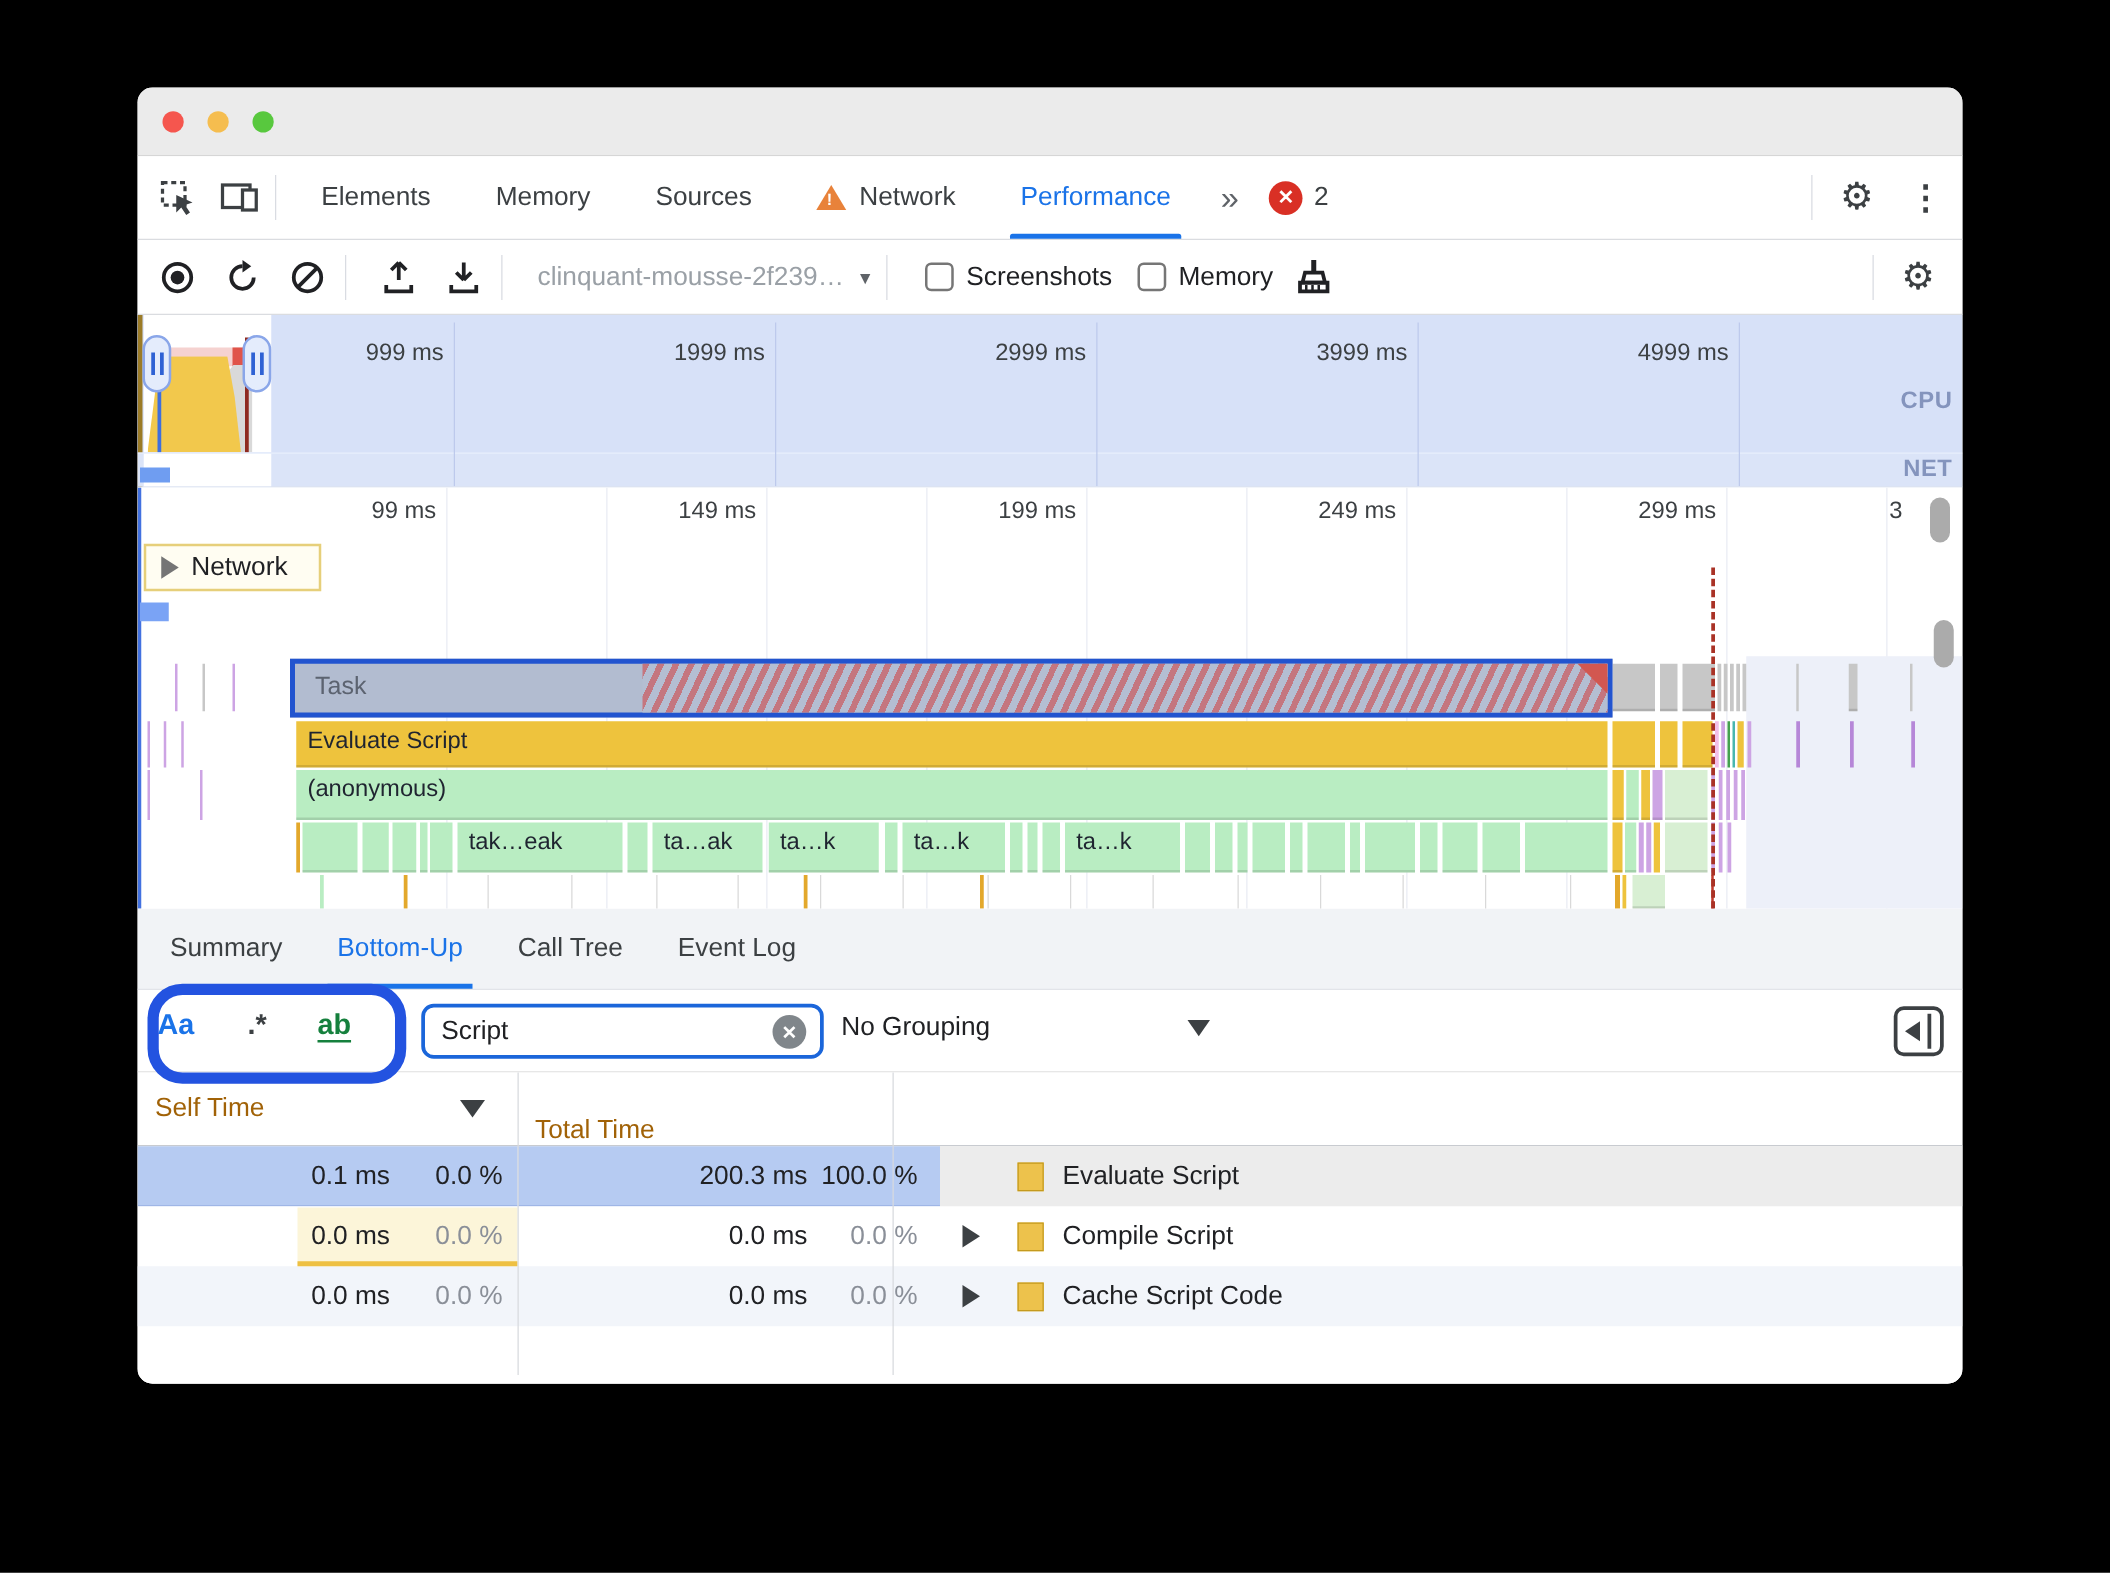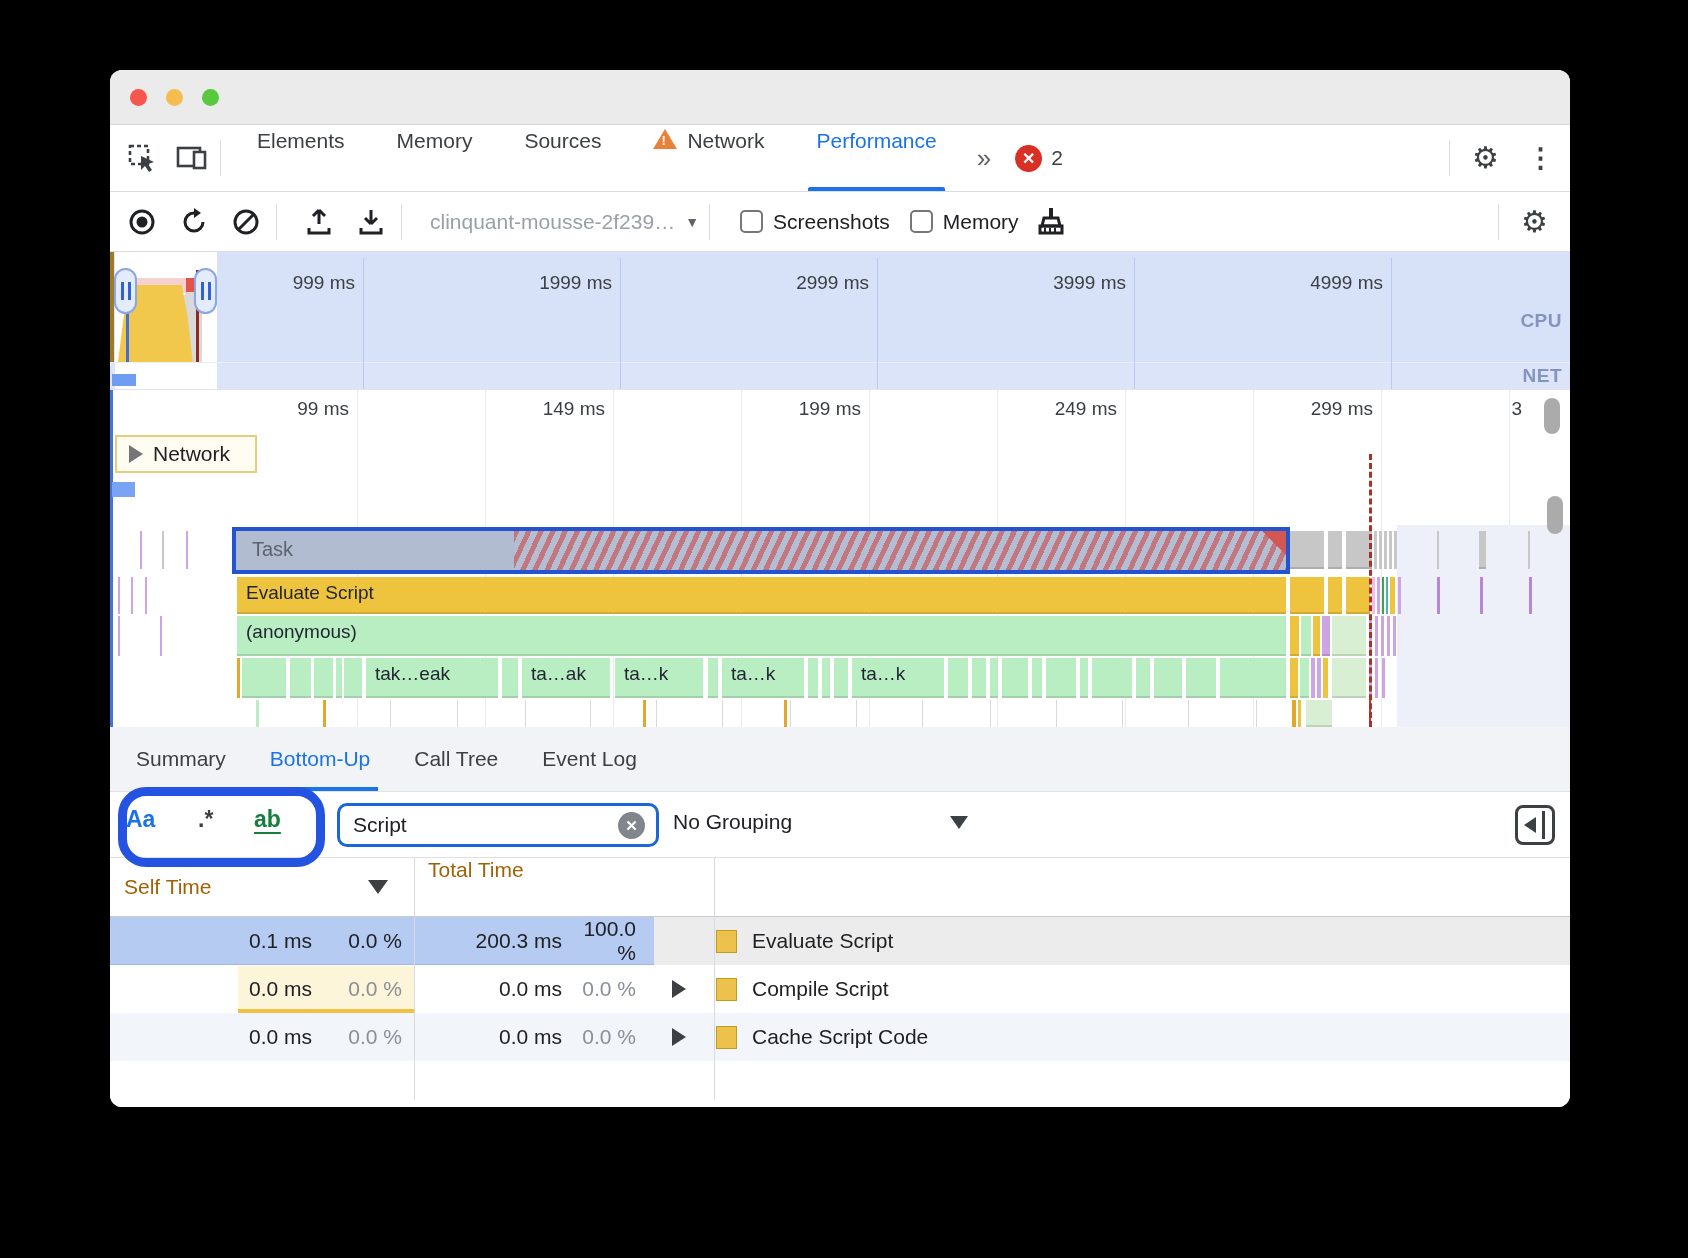--- a/index.html
+++ b/index.html
@@ -15,21 +15,21 @@
   
   .titlebar { position:relative; height:55px; background:#ebebeb; border-bottom:1px solid #d6d6d6; }
   .tl { position:absolute; top:19px; width:17px; height:17px; border-radius:50%; }
   .tl.red{ left:20px; background:#f5564e; } .tl.yel{ left:56px; background:#f5bd4f; } .tl.grn{ left:92px; background:#58c83e; }
   .title { position:absolute; left:0; right:0; top:14px; text-align:center; font-size:21px; font-weight:bold; color:#383838; }
 
   
   .tabbar { position:relative; height:67px; background:#fff; border-bottom:1px solid #dadce0; display:flex; align-items:center; }
   .tb-ico { width:36px; height:36px; display:flex; align-items:center; justify-content:center; margin-left:14px; flex:none; }
   .vsep { width:1px; height:36px; background:#d9dce2; margin:0 10px; flex:none; }
-  .dtab { font-size:21px; color:#3c4043; padding:4px 26px; height:100%; display:flex; align-items:flex-start; gap:10px; position:relative; flex:none; }
+  .dtab { font-size:21px; color:#3c4043; padding:16px 26px; height:100%; display:flex; align-items:center; gap:10px; position:relative; flex:none; }
   .dtab.active { color:#1a73e8; }
   .dtab.active::after { content:""; position:absolute; left:18px; right:18px; bottom:0; height:4px; background:#1a73e8; border-radius:2px 2px 0 0; }
   .warn-tri { width:0; height:0; border-left:12px solid transparent; border-right:12px solid transparent; border-bottom:20px solid #e8823a; position:relative; }
   .warn-tri span { position:absolute; left:-4px; top:4px; color:#fff; font-size:13px; font-weight:bold; }
   .chev { font-size:26px; color:#5f6368; padding:0 14px; flex:none; }
   .errbadge { display:flex; align-items:center; gap:9px; padding:0 10px; flex:none; }
   .errcirc { width:27px; height:27px; border-radius:50%; background:#d93025; color:#fff; font-size:16px; font-weight:bold; display:flex; align-items:center; justify-content:center; }
   .errnum { font-size:21px; color:#3c4043; }
   .gear { font-size:30px; color:#3c4043; flex:none; padding:0 12px; line-height:1; }
   .dots { font-size:27px; color:#3c4043; font-weight:bold; flex:none; padding:0 16px; }
@@ -107,26 +107,26 @@
   .sb-toggle .bar { position:absolute; right:7px; top:3px; bottom:3px; width:3.5px; background:#3c4043; }
   .sb-toggle .tri { position:absolute; left:6px; top:9px; width:0; height:0; border-top:8px solid transparent; border-bottom:8px solid transparent; border-right:12px solid #3c4043; }
 
   .annring { position:absolute; left:8px; top:717px; width:207px; height:80px; border:9px solid #2353e0; border-radius:28px; z-index:60; pointer-events:none; }
 
   
   .gridtable { position:relative; height:249px; background:#fff; }
   .colsep { position:absolute; top:0; height:242px; width:1px; background:#d7dade; z-index:5; }
   .ghead { position:relative; height:59px; border-bottom:1.5px solid #c8cbd0; display:flex; font-size:21px; color:#a16207; }
   .ghead .c1 { width:304px; display:flex; align-items:center; padding-left:14px; }
-  .ghead .c2 { width:300px; display:flex; align-items:flex-start; padding-left:14px; }
+  .ghead .c2 { width:300px; display:flex; align-items:flex-end; padding-left:14px; }
   .ghead .c3 { flex:1; display:flex; align-items:center; padding-left:16px; }
   .sorttri { margin-left:auto; margin-right:26px; width:0; height:0; border-left:10px solid transparent; border-right:10px solid transparent; border-top:14px solid #3c4043; }
   .grow { position:relative; height:48px; display:flex; font-size:21px; }
   .grow .c1 { width:304px; display:flex; align-items:center; justify-content:flex-end; position:relative; }
-  .grow .c2 { width:240px; display:flex; align-items:center; justify-content:flex-end; position:relative; }
+  .grow .c2 { width:338px; display:flex; align-items:center; justify-content:flex-end; position:relative; }
   .grow .c3 { flex:1; display:flex; align-items:center; padding-left:18px; position:relative; }
   .num { text-align:right; color:#202124; position:relative; z-index:2; }
   .num.ms1 { width:190px; } .num.pct1 { width:102px; padding-right:12px; }
   .num.ms2 { width:176px; } .num.pct2 { width:106px; padding-right:18px; }
   .num.dim { color:#8a8f98; }
   .grow.sel .c1, .grow.sel .c2 { background:#b6cbf2; box-shadow:inset 0 -1px 0 #9fb6e6; }
   .grow.sel .c3 { background:#ececec; }
   .grow.stripe { background:#f2f5fa; }
   .flash { position:absolute; left:128px; right:0; top:1px; bottom:0; background:#fcf5d9; border-bottom:4px solid #eec043; z-index:1; }
   .exp { width:34px; display:flex; align-items:center; }

